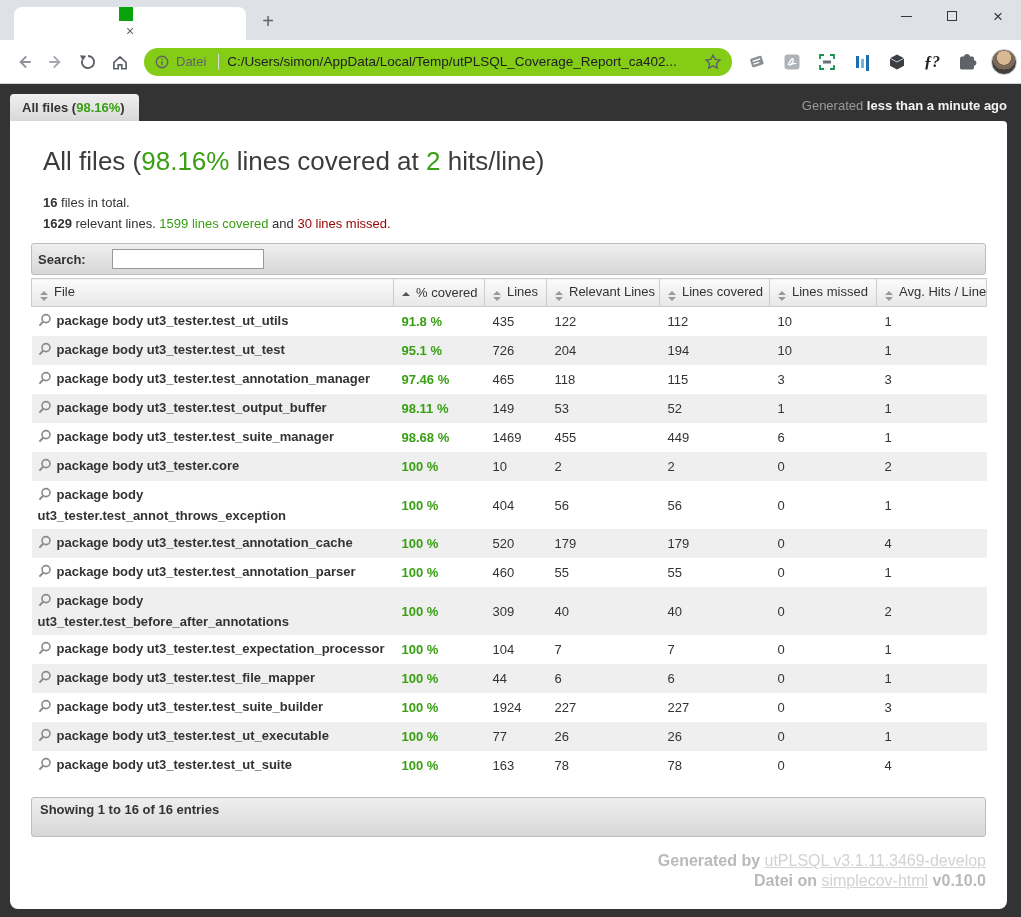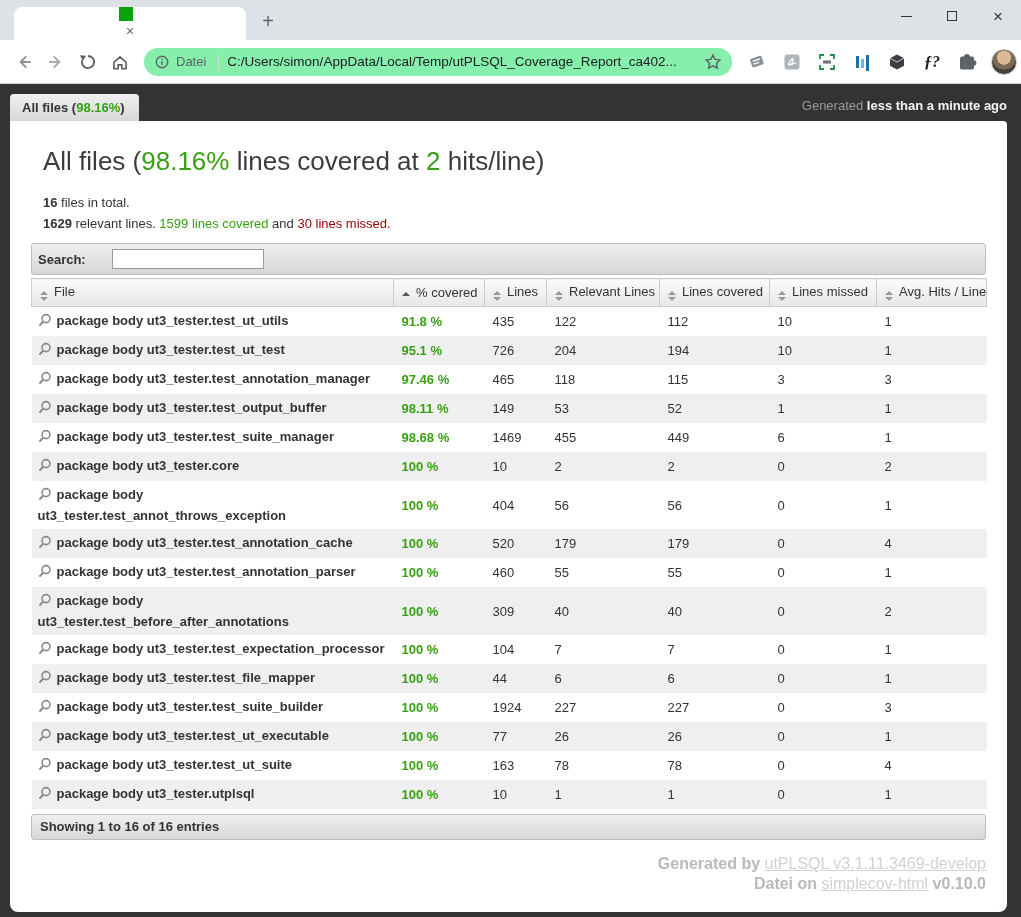--- a/index.html
+++ b/index.html
@@ -18,21 +18,21 @@
     text-align:center;border-radius:50%;}
   .wincontrols{position:absolute;right:0;top:0;height:32px;display:flex;}
   .winbtn{width:46px;height:32px;display:flex;align-items:center;justify-content:center;color:#202124;}
   .glyph-min{width:11px;height:0;border-top:1.4px solid #35363a;}
   .glyph-max{width:10px;height:10px;border:1.4px solid #35363a;}
   .glyph-close{font-size:17px;line-height:1;color:#35363a;}
 
   .toolbar{height:44px;background:#fff;display:flex;align-items:center;padding:0 8px;
     border-bottom:1px solid #cfd1d4;}
   .navbtn{width:28px;height:28px;display:flex;align-items:center;justify-content:center;flex:none;margin:0 2px;}
-  .omnibox{height:28px;background:#86efac;border-radius:14px;flex:none;width:588px;margin-left:8px;
+  .omnibox{height:28px;background:#84cc16;border-radius:14px;flex:none;width:588px;margin-left:8px;
     display:flex;align-items:center;padding:0 10px;}
   .omni-label{font-size:13px;color:#5f6368;margin:0 4px 0 6px;}
   .omni-sep{width:1px;height:16px;background:#dadce0;margin:0 8px;}
   .omni-url{font-size:13.5px;color:#202124;white-space:nowrap;overflow:hidden;flex:1;}
   .extrow{display:flex;align-items:center;margin-left:14px;gap:13px;}
   .extbtn{width:22px;height:22px;display:flex;align-items:center;justify-content:center;flex:none;}
   .fq{font-family:"Liberation Serif",serif;font-style:italic;font-size:16px;color:#202124;font-weight:bold;}
   .avatar{width:26px;height:26px;border-radius:50%;flex:none;
     background:radial-gradient(circle at 50% 32%,#d9b894 0 34%,#7a6a57 35% 58%,#43403c 59%);
     border:1px solid #c5c8cc;}
@@ -65,21 +65,21 @@
   tbody tr:nth-child(even){background:#efefef;}
   .c-file{font-weight:bold;padding-left:6px;}
   .c-cov{font-weight:bold;color:#38a012;}
   .mag{display:inline-block;margin-right:5px;vertical-align:-2px;}
   .sort-icon{display:inline-flex;flex-direction:column;gap:2px;margin-right:6px;vertical-align:1px;}
   .sort-icon i{display:block;width:0;height:0;border-left:4px solid transparent;border-right:4px solid transparent;}
   .sort-icon .up{border-bottom:4px solid #999;}
   .sort-icon .down{border-top:4px solid #999;}
   .sort-icon.asc .up{border-bottom-color:#555;}
 
-  .showing-bar{margin-top:5px;height:26px;line-height:24px;background:linear-gradient(#efefef,#d7d7d7);
+  .showing-bar{margin-top:17px;height:40px;line-height:24px;background:linear-gradient(#efefef,#d7d7d7);
     border:1px solid #bdbdbd;border-radius:3px;font-size:13px;font-weight:bold;color:#333;padding:0 8px;}
 
   .report-footer{margin-top:14px;text-align:right;font-size:16px;color:#b9b9b9;line-height:20px;font-weight:bold;}
   .report-footer a{color:#d2d2d2;text-decoration:underline;font-weight:normal;}
 </style>
 </head>
 <body>
 
 <div>
   <div class="tabstrip">
@@ -432,32 +432,20 @@
                   <line x1="5.1" y1="8.7" x2="1.4" y2="12.6" stroke="#8a8a8a" stroke-width="2"></line>
                 </svg></span><span>package body ut3_tester.test_ut_suite</span></td>
         <td class="c-cov">100 %</td>
         <td>163</td>
         <td>78</td>
         <td>78</td>
         <td>0</td>
         <td>4</td>
       </tr>
 
-      <tr>
-        <td class="c-file"><span class="mag"><svg width="14" height="14" viewBox="0 0 14 14">
-                  <circle cx="8" cy="5.6" r="4" fill="none" stroke="#8a8a8a" stroke-width="1.6"></circle>
-                  <line x1="5.1" y1="8.7" x2="1.4" y2="12.6" stroke="#8a8a8a" stroke-width="2"></line>
-                </svg></span><span>package body ut3_tester.utplsql</span></td>
-        <td class="c-cov">100 %</td>
-        <td>10</td>
-        <td>1</td>
-        <td>1</td>
-        <td>0</td>
-        <td>1</td>
-      </tr>
     </tbody>
     </table>
 
     <div class="showing-bar">Showing 1 to 16 of 16 entries</div>
 
     <div class="report-footer">
       <div><span>Generated by </span><a href="#">utPLSQL v3.1.11.3469-develop</a></div>
       <div><span>Datei on </span><a href="#">simplecov-html</a><span> v0.10.0</span></div>
     </div>
   </div>

